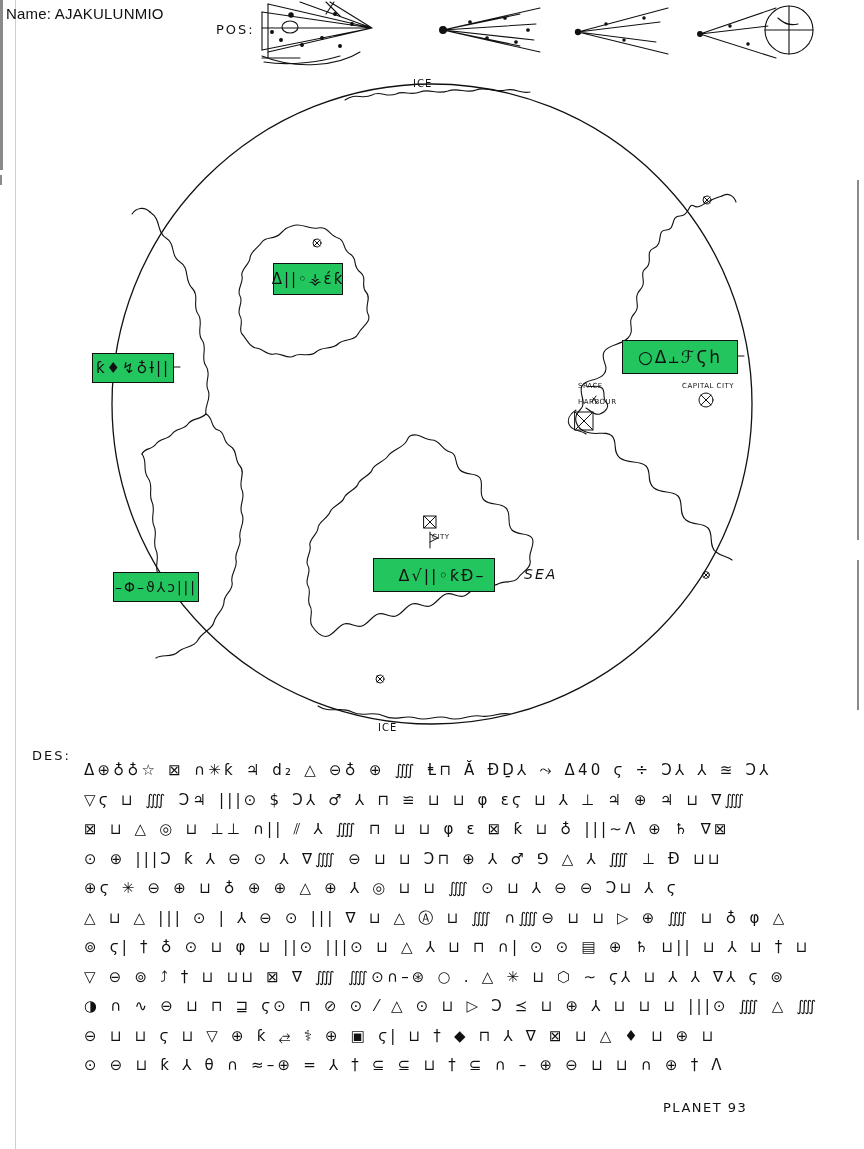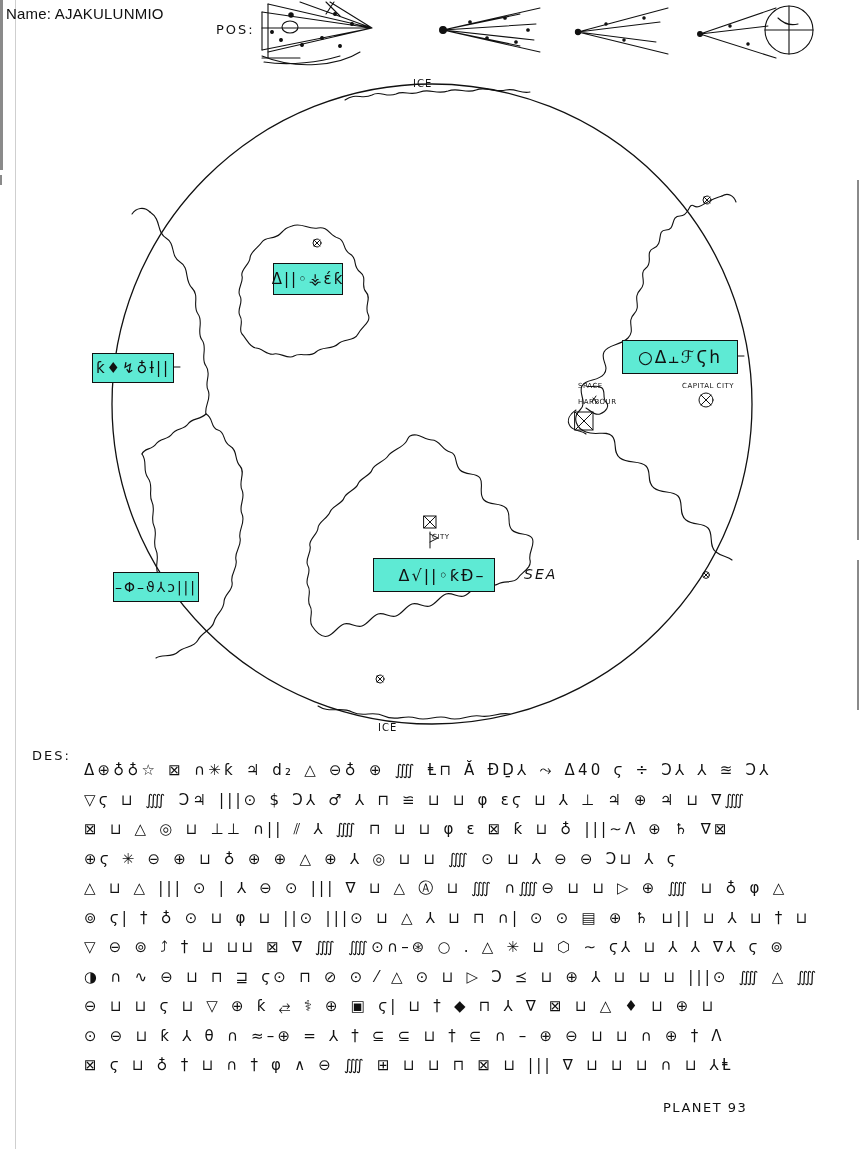--- a/index.html
+++ b/index.html
@@ -91,21 +91,21 @@
   .ice-top { left: 413px; top: 78px; font-size: 10px; letter-spacing: 1px; }
   .ice-bottom { left: 378px; top: 722px; font-size: 10px; letter-spacing: 1px; }
   .sea-label { left: 524px; top: 566px; font-size: 14px; letter-spacing: 2px; font-style: italic; }
   .spaceport-label { left: 578px; top: 378px; font-size: 7px; letter-spacing: 0.5px; line-height: 16px; }
   .capital-label { left: 682px; top: 382px; font-size: 7px; letter-spacing: 0.5px; }
   .citysmall-label { left: 432px; top: 533px; font-size: 7px; letter-spacing: 0.5px; }
 
   .glyph-box {
     position: absolute;
     border: 1.5px solid #111;
-    background: #5eead4;
+    background: #22c55e;
     font-family: "DejaVu Sans", sans-serif;
     color: #111;
     display: flex;
     align-items: center;
     justify-content: center;
     letter-spacing: 2px;
     white-space: nowrap;
     text-align: center;
   }
 
@@ -395,20 +395,21 @@
   <div class="glyph-box" id="box-north">Δ||◦⚶έƙ</div>
   <div class="glyph-box" id="box-west">ƙ♦↯♁Ɨ||</div>
   <div class="glyph-box" id="box-east">○Δ⫠ℱϚһ</div>
   <div class="glyph-box" id="box-sw">–Φ–ϑ⅄ɔ|||</div>
   <div class="glyph-box" id="box-south">Δ√||◦ƙĐ–</div>
 
   <div id="des-block">
     <div class="row">Δ⊕♁♁☆  ⊠  ∩✳ƙ  ♃ d₂  △  ⊖♁ ⊕ ⨌  Ⱡ⊓ Ă  ĐḎ⅄  ⤳ Δ40 ϛ ÷ Ɔ⅄ ⅄ ≊ Ɔ⅄</div>
     <div class="row">▽ϛ ⊔ ⨌  Ɔ♃ |||⊙ $  Ɔ⅄ ♂  ⅄ ⊓ ≌  ⊔ ⊔ φ εϛ  ⊔ ⅄ ⊥ ♃ ⊕ ♃ ⊔ ∇⨌</div>
     <div class="row">⊠ ⊔ △ ◎ ⊔  ⊥⊥ ∩|| ⫽ ⅄ ⨌ ⊓  ⊔ ⊔ φ ε ⊠ ƙ ⊔ ♁ |||∼Λ ⊕ ♄ ∇⊠</div>
+    <div class="row">⊙ ⊕ |||Ɔ  ƙ ⅄ ⊖  ⊙ ⅄ ∇⨌  ⊖ ⊔ ⊔ Ɔ⊓ ⊕ ⅄ ♂ ⅁  △ ⅄ ⨌ ⊥ Đ ⊔⊔</div>
     <div class="row">⊕ϛ ✳ ⊖  ⊕ ⊔ ♁ ⊕ ⊕  △ ⊕ ⅄ ◎ ⊔ ⊔  ⨌ ⊙ ⊔ ⅄ ⊖  ⊖ Ɔ⊔ ⅄ ϛ</div>
     <div class="row">△ ⊔ △ ||| ⊙ | ⅄ ⊖  ⊙ ||| ∇ ⊔ △ Ⓐ ⊔ ⨌  ∩⨌⊖ ⊔ ⊔ ▷ ⊕ ⨌ ⊔ ♁ φ △</div>
     <div class="row">⊚  ϛ| † ♁ ⊙ ⊔ φ ⊔ ||⊙ |||⊙  ⊔ △ ⅄ ⊔ ⊓ ∩|  ⊙ ⊙  ▤ ⊕ ♄ ⊔|| ⊔ ⅄ ⊔ † ⊔ |</div>
     <div class="row">▽  ⊖ ⊚ ⤴ † ⊔ ⊔⊔ ⊠ ∇ ⨌  ⨌⊙∩–⊛  ○ . △ ✳ ⊔ ⬡ ∼  ϛ⅄ ⊔ ⅄ ⅄ ∇⅄ ϛ ⊚</div>
     <div class="row">◑ ∩ ∿ ⊖ ⊔ ⊓ ⊒ ϛ⊙ ⊓ ⊘ ⊙ ⁄ △ ⊙ ⊔ ▷ Ɔ ⪯ ⊔ ⊕ ⅄ ⊔ ⊔ ⊔ |||⊙ ⨌ △ ⨌</div>
     <div class="row">⊖ ⊔ ⊔ ϛ ⊔ ▽ ⊕ ƙ ⥄ ⚕ ⊕ ▣ ϛ| ⊔ † ◆ ⊓ ⅄ ∇ ⊠ ⊔ △ ♦ ⊔ ⊕ ⊔</div>
     <div class="row">⊙ ⊖ ⊔ ƙ ⅄ θ ∩ ≈–⊕ = ⅄ † ⊆ ⊆ ⊔ † ⊆ ∩ – ⊕ ⊖ ⊔ ⊔ ∩ ⊕ † Λ</div>
     <div class="row">⊠  ϛ ⊔ ♁ † ⊔ ∩ † φ ∧ ⊖ ⨌ ⊞ ⊔ ⊔ ⊓ ⊠ ⊔ ||| ∇ ⊔ ⊔ ⊔ ∩ ⊔ ⅄Ⱡ</div>
 
   </div>

